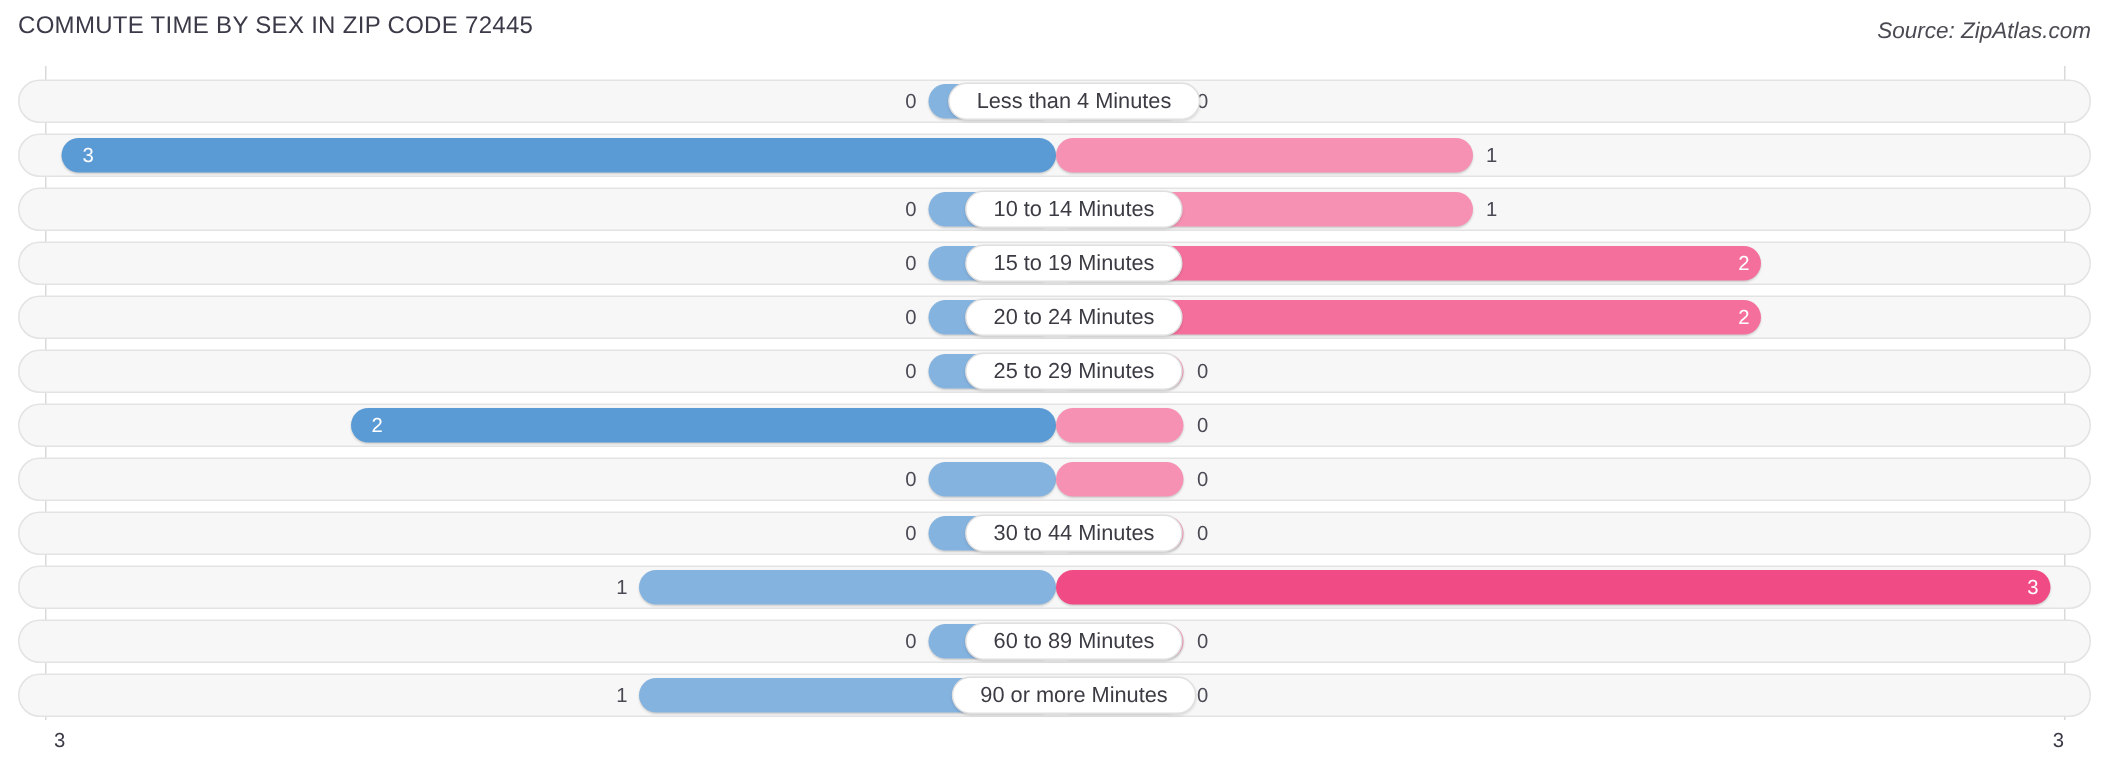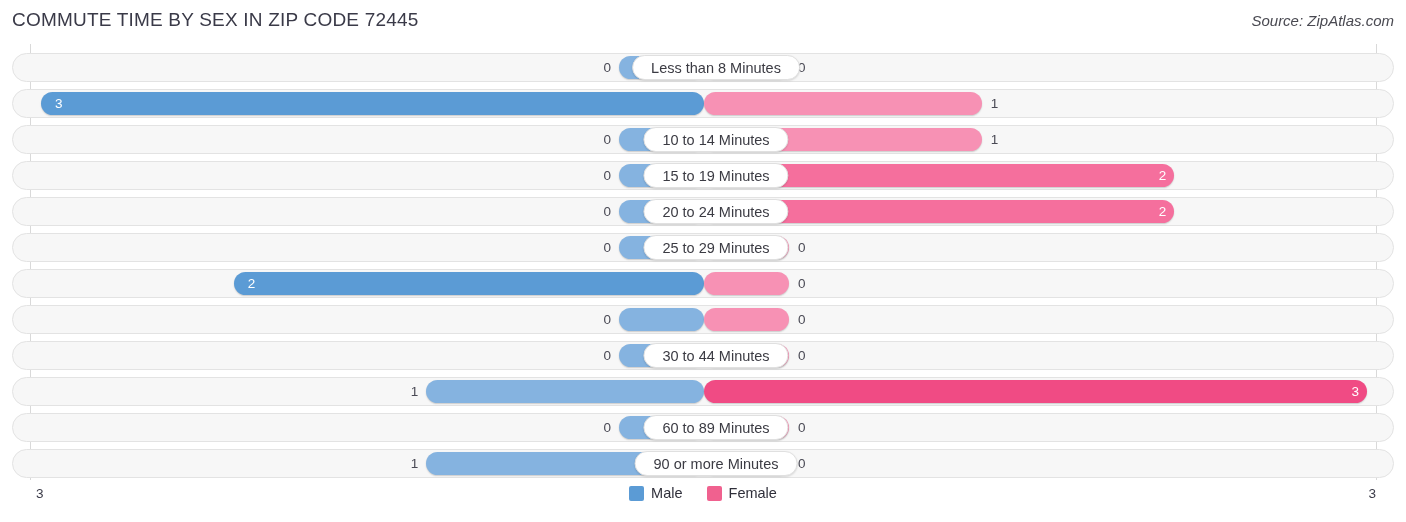--- a/index.html
+++ b/index.html
@@ -20,21 +20,21 @@
   #header {
     position: absolute;
     top: 0; left: 0;
     width: 1406px;
     height: 44px;
   }
   #chart-title {
     position: absolute;
     left: 12px;
     top: 9px;
-    font-size: 19px;
+    font-size: 16px;
     color: #3a3a48;
     letter-spacing: 0.2px;
     white-space: nowrap;
   }
   #source-label {
     position: absolute;
     right: 12px;
     top: 12px;
     font-size: 15px;
     font-style: italic;
@@ -180,21 +180,21 @@
 <div id="plot">
   <div class="gridline" id="gridline-left"></div>
   <div class="gridline" id="gridline-right"></div>
   <div id="rows-container">
       <div class="row" style="top: 9px;">
         <div class="row-inner">
           <div class="bar bar-male" style="left: 606px; width: 85px;"></div>
           <div class="bar bar-female" style="left: 691px; width: 85px;"></div>
           <div class="val left-out" style="left: 552px; width: 46px;">0</div>
           <div class="val right-out" style="left: 785px; width: 46px;">0</div>
-          <div class="center-label">Less than 8 Minutes</div>
+          <div class="center-label">Less than 4 Minutes</div>
         </div>
       </div>
       <div class="row" style="top: 45px;">
         <div class="row-inner">
           <div class="bar bar-male strong" style="left: 28px; width: 663px;"></div>
           <div class="bar bar-female" style="left: 691px; width: 277.667px;"></div>
           <div class="val left-out inside" style="left: 42px; text-align: left;">3</div>
           <div class="val right-out" style="left: 977.667px; width: 46px;">1</div>
         </div>
       </div>
@@ -284,23 +284,13 @@
           <div class="val right-out" style="left: 785px; width: 46px;">0</div>
           <div class="center-label">90 or more Minutes</div>
         </div>
       </div>
     </div>
 </div>
 
 <div id="footer">
   <div class="axis-tick" id="axis-left">3</div>
   <div class="axis-tick" id="axis-right">3</div>
-  <div id="legend">
-    <div class="legend-item">
-      <span class="swatch swatch-male"></span>
-      <span>Male</span>
-    </div>
-    <div class="legend-item">
-      <span class="swatch swatch-female"></span>
-      <span>Female</span>
-    </div>
-  </div>
 </div>
 
 </body></html>

